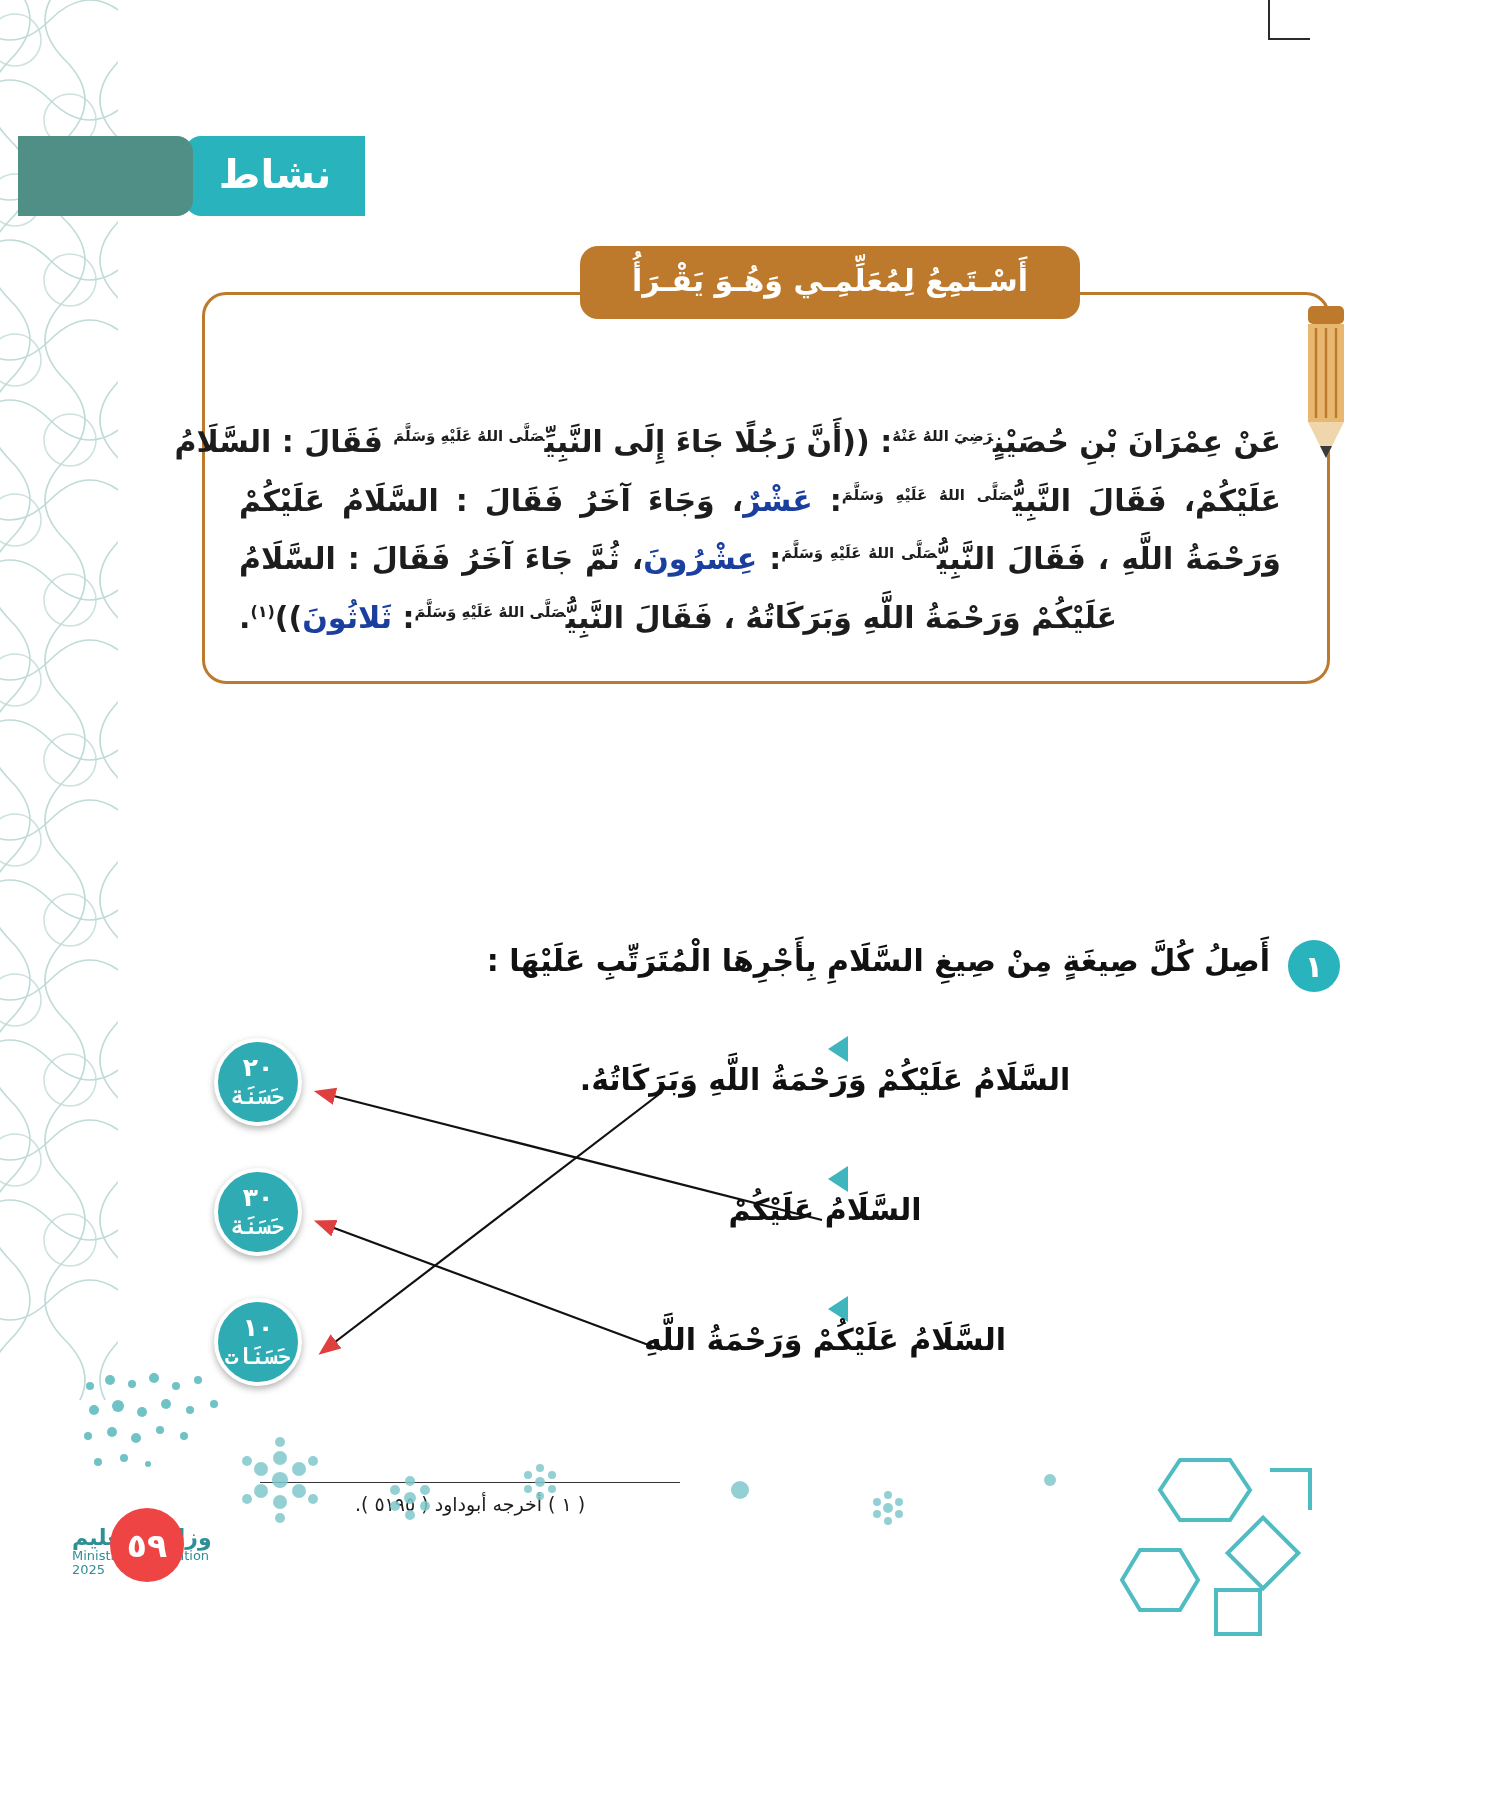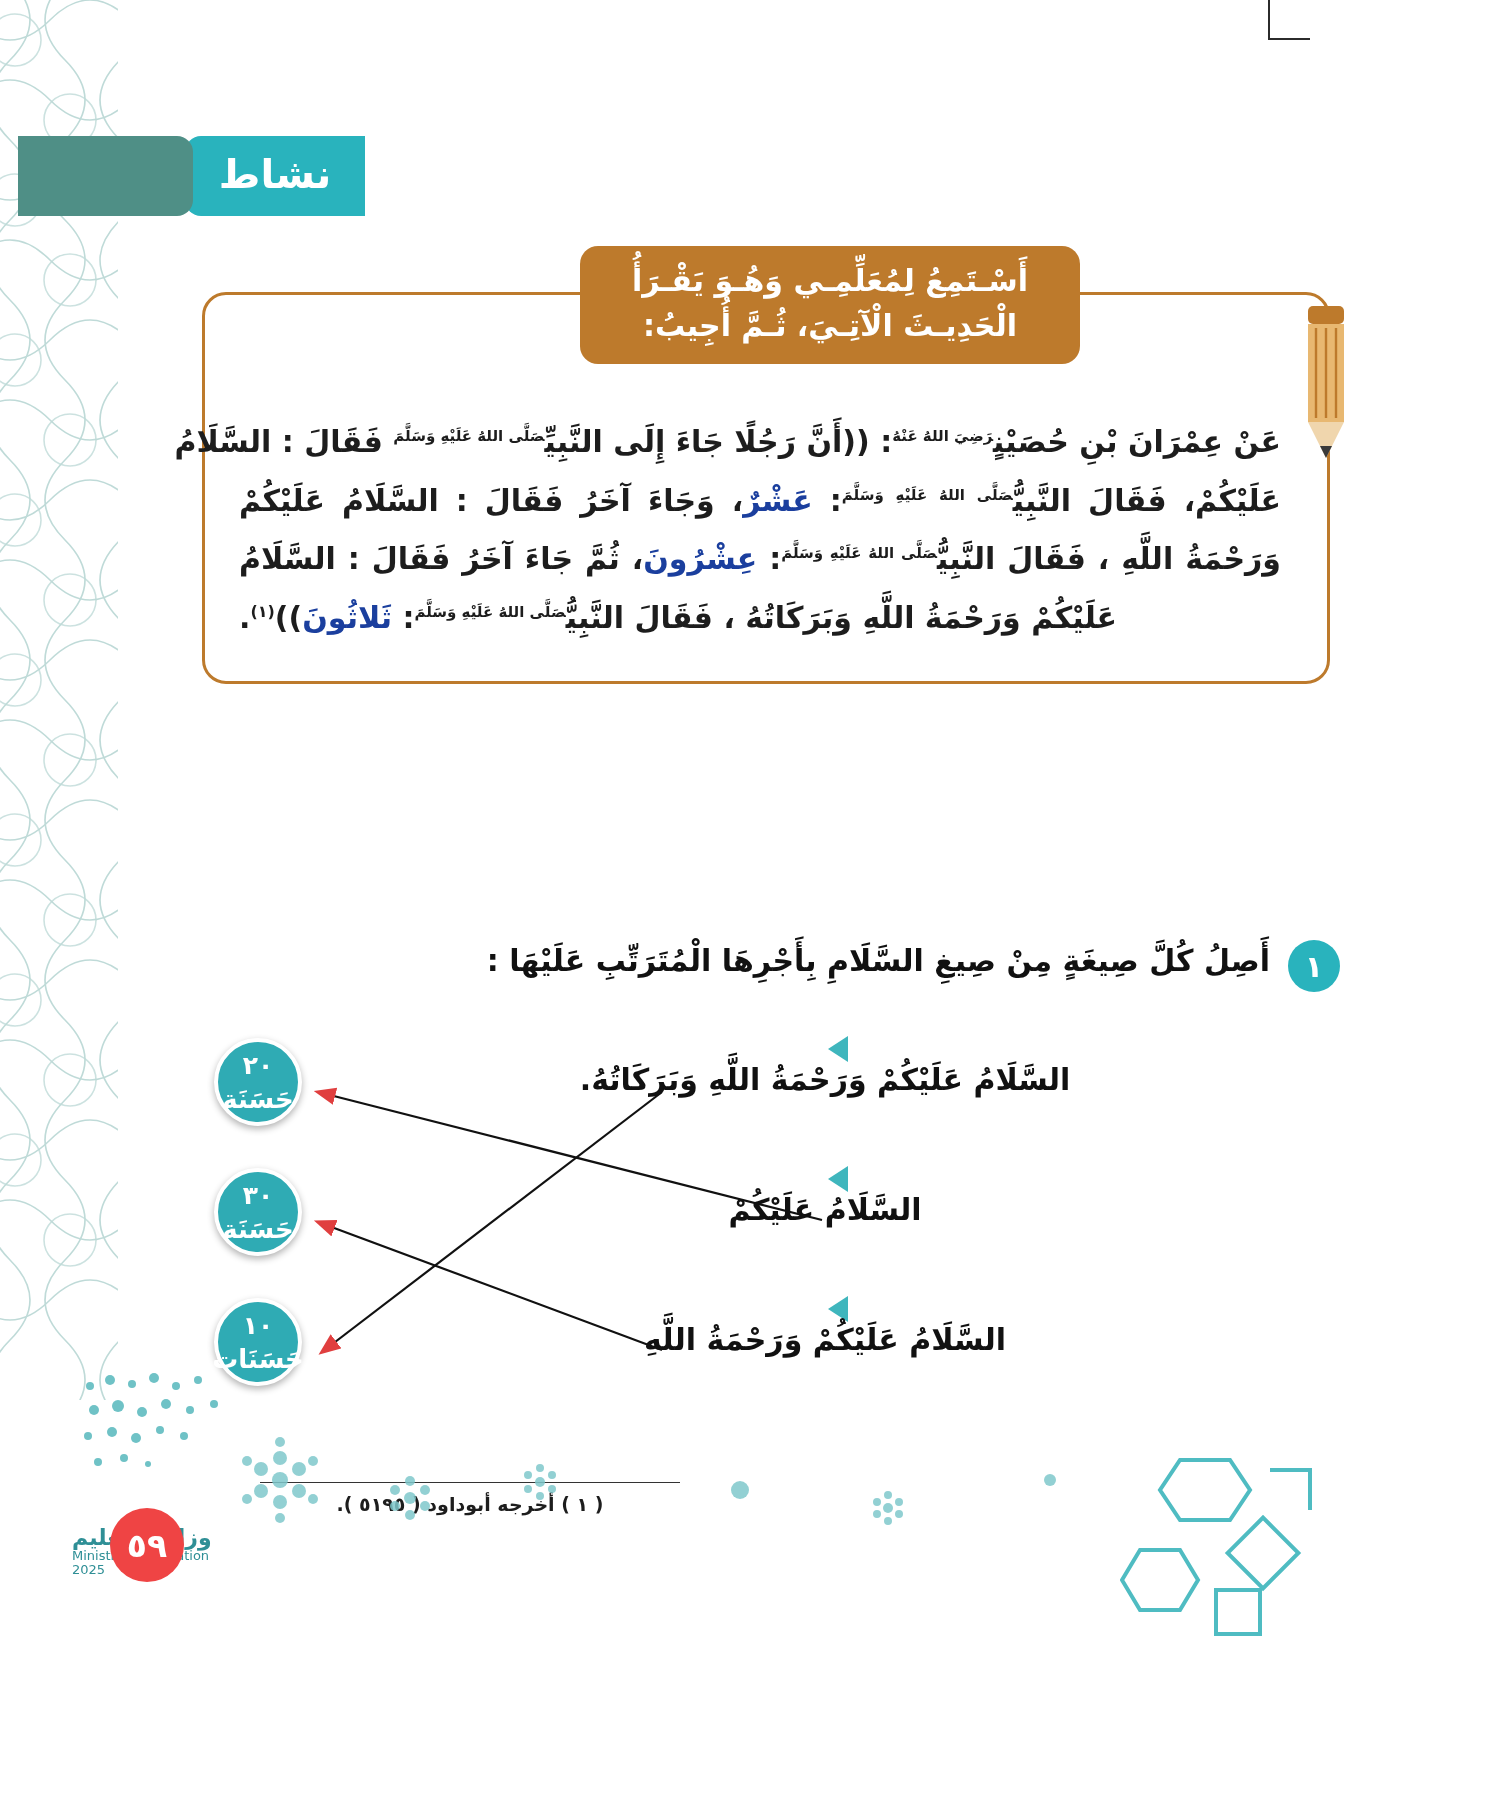--- a/index.html
+++ b/index.html
@@ -141,34 +141,34 @@
     position:absolute;
     width:88px; height:88px; border-radius:50%;
     background:#2fabb4;
     border:4px solid #ffffff;
     box-shadow:0 3px 7px rgba(0,0,0,0.30);
     display:flex; flex-direction:column;
     align-items:center; justify-content:center;
     color:#ffffff; line-height:1;
   }
   .badge-circle .bnum { font-size:25px; font-weight:bold; letter-spacing:1px; }
-  .badge-circle .blbl { font-size:26px; font-weight:bold; margin-top:8px; }
+  .badge-circle .blbl { font-size:22px; font-weight:bold; margin-top:8px;font-family:Liberation Mono, monospace; }
   .bc-1 { left:4px;  top:8px; }
   .bc-2 { left:4px;  top:138px; }
   .bc-3 { left:4px;  top:268px; }
 
   .match-svg { position:absolute; left:0; top:0; width:1120px; height:370px; pointer-events:none; }
 
   
   .footnote {
     position:absolute; right:820px; top:1482px; width:420px;
     direction:rtl; text-align:center;
   }
   .footnote .rule { border-top:1.5px solid #333; width:420px; margin:0 0 10px 0; }
-  .footnote .fn-text { font-size:19px; color:#1d1d1d;font-weight:bold; }
+  .footnote .fn-text { font-size:19px; color:#1d1d1d; }
 
   
   .page-badge {
     position:absolute; left:110px; top:1508px;
     width:74px; height:74px; border-radius:50%;
     background:#ef4444; color:#fff;
     display:flex; align-items:center; justify-content:center;
     font-size:33px; font-weight:bold;
     z-index:5;
   }
@@ -258,21 +258,20 @@
   <div class="hadith-line">
     <span>وَرَحْمَةُ اللَّهِ ، فَقَالَ النَّبِيُّ</span><span class="hl-small">صَلَّى اللهُ عَلَيْهِ وَسَلَّمَ</span><span>: </span><span class="hl-blue">عِشْرُونَ</span><span>، ثُمَّ جَاءَ آخَرُ فَقَالَ : السَّلَامُ</span>
   </div>
   <div class="hadith-line last">
     <span>عَلَيْكُمْ وَرَحْمَةُ اللَّهِ وَبَرَكَاتُهُ ، فَقَالَ النَّبِيُّ</span><span class="hl-small">صَلَّى اللهُ عَلَيْهِ وَسَلَّمَ</span><span>: </span><span class="hl-blue">ثَلاثُونَ</span><span>))</span><span class="hl-sup">(١)</span><span>.</span>
   </div>
 </div>
 
 <div class="title-banner">
   <div class="line">أَسْـتَمِعُ لِمُعَلِّمِـي وَهُـوَ يَقْـرَأُ</div>
-  <div class="line">الْحَدِيـثَ الْآتِـيَ، ثُـمَّ أُجِيبُ:</div>
 </div>
 
 <div class="pencil">
   <svg width="52" height="160" viewBox="0 0 52 160" xmlns="http://www.w3.org/2000/svg">
     <rect x="8" y="0" width="36" height="18" rx="5" fill="#bd7a2c"></rect>
     <rect x="8" y="18" width="36" height="98" fill="#e8b871"></rect>
     <line x1="16" y1="22" x2="16" y2="112" stroke="#bd7a2c" stroke-width="2.4"></line>
     <line x1="26" y1="22" x2="26" y2="112" stroke="#bd7a2c" stroke-width="2.4"></line>
     <line x1="36" y1="22" x2="36" y2="112" stroke="#bd7a2c" stroke-width="2.4"></line>
     <polygon points="8,116 44,116 26,152" fill="#f0d6ad"></polygon>

